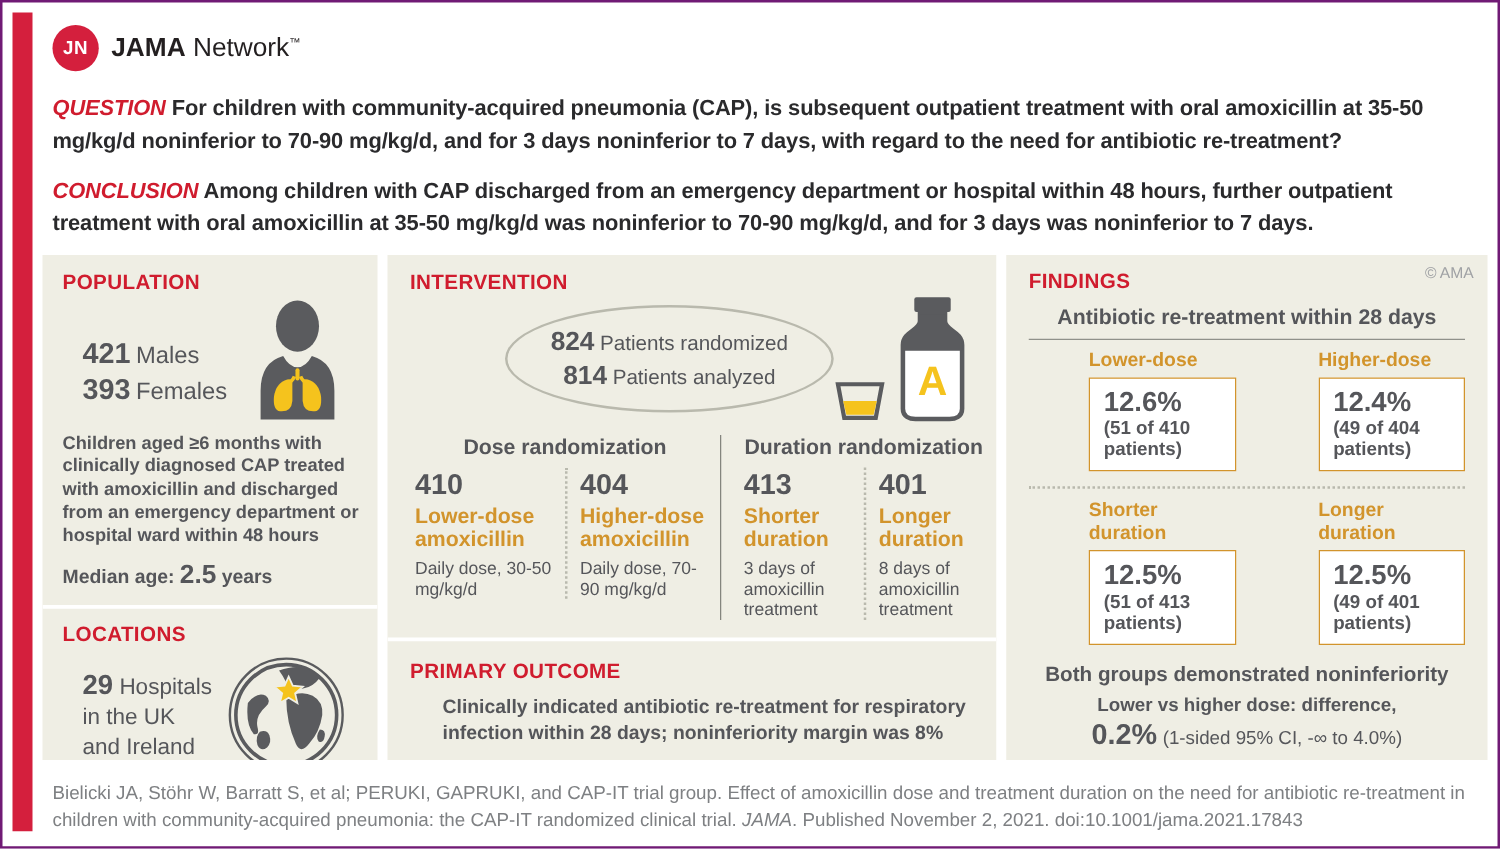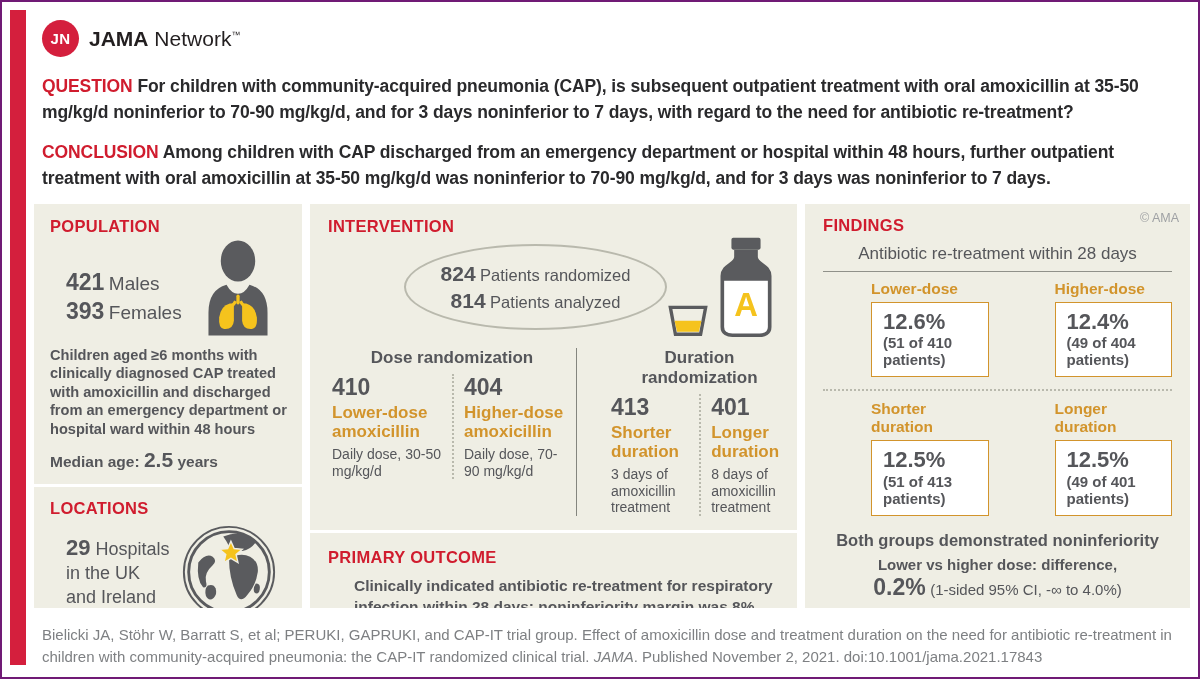--- a/index.html
+++ b/index.html
@@ -23,21 +23,21 @@
     color:#ffffff; display:flex; align-items:center; justify-content:center;
     font-weight:700; font-size:15px; letter-spacing:.5px;
   }
   .brand { font-size:21px; color:#231f20; }
   .brand .b1 { font-weight:800; }
   .brand .b2 { font-weight:400; }
   .brand .tm { font-size:9px; vertical-align:super; }
 
   .qa { margin-top:16px; font-size:17.5px; font-weight:700; color:#2a2a2c;
         line-height:1.5; letter-spacing:-.1px; max-width:1145px; }
-  .qa .red { color:#d01c2e; }
+  .qa .red { color:#d01c2e;font-style:italic; }
 
   
   .panels { display:flex; gap:8px; margin-top:13px; margin-left:-8px; }
   .panel { background:#efeee4; height:404px; overflow:hidden; }
   .panel.left  { width:268px; padding:13px 15px 0 16px; }
   .panel.mid   { width:487px; padding:13px 18px 0 18px; }
   .panel.right { width:385px; padding:12px 18px 0 18px; position:relative; }
 
   .sec-h { color:#d01c2e; font-weight:700; font-size:16.5px; letter-spacing:.3px; }
 
@@ -81,34 +81,34 @@
                           color:#55565a; margin-bottom:6px; }
   .arms { display:flex; }
   .arm { padding:0 10px; }
   .arm.first { padding-left:4px; }
   .arm .num { font-size:23px; display:block; }
   .arm-name { font-size:17px; font-weight:700; color:#d2942c; line-height:1.12;
               margin-top:2px; }
   .arm-det  { font-size:14px; font-weight:500; color:#55565a; line-height:1.18;
               margin-top:5px; }
   .dose-group  { width:258px; }
-  .dur-group   { width:216px; border-left:1.5px solid #84857e; padding-left:30px; }
+  .dur-group   { width:216px; border-left:1.5px solid #84857e; padding-left:14px; }
   .dose-group .arm { width:124px; }
   .dur-group  .arm { width:100px; }
   .arm.dotted { border-left:2px dotted #b9b9ad; }
 
   .mid-div { border-top:3px solid #ffffff; margin:14px -18px 0 -18px; }
   .po-head { margin-top:15px; }
   .po-text { margin:9px 0 0 26px; font-size:15.5px; font-weight:600;
              color:#55565a; line-height:1.35; max-width:430px; }
 
   
   .ama { position:absolute; top:7px; right:11px; font-size:12.5px;
          color:#9fa1a4; font-weight:500; }
-  .f-sub { text-align:center; font-size:17px; font-weight:400; color:#55565a;
+  .f-sub { text-align:center; font-size:17px; font-weight:700; color:#55565a;
            margin-top:9px; }
   .f-hr { border:none; border-top:1.5px solid #90918a; margin:7px 0 8px 0; }
   .f-grid { display:flex; gap:18px; }
   .f-col { width:166px;padding-left:48px; }
   .f-label { font-size:15.5px; font-weight:700; color:#d2942c; margin-bottom:4px; }
   .f-box { background:#ffffff; border:1.5px solid #d2942c; padding:6px 11px 8px 11px; }
   .f-pct { font-size:22px; font-weight:700; color:#55565a; line-height:1.15; }
   .f-det { font-size:15px; font-weight:700; color:#55565a; }
   .f-dotted { border-top:2px dotted #b9b9ad; margin:12px 0 9px 0; }
   .noninf { text-align:center; font-size:16.5px; font-weight:700; color:#55565a;

